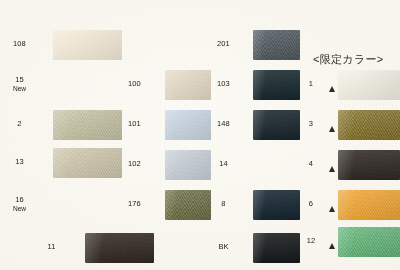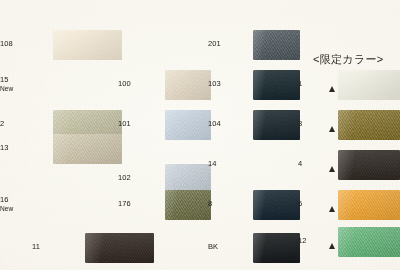--- a/index.html
+++ b/index.html
@@ -48,21 +48,21 @@
     position: absolute;
     left: 0;
     width: 100%;
     height: 45px;
     display: flex;
     align-items: center;
   }
 
   .lbl {
     flex: 0 0 auto;
-    text-align: left;
+    text-align: center;
     font-size: 7.5px;
     line-height: 1.18;
     color: #25211c;
     letter-spacing: .1px;
     white-space: pre-line;
     padding-right: 4px;
     font-weight: 400;
   }
   .col-0 .lbl { width: 39px; }
   .col-1 .lbl { width: 33px; }
@@ -180,21 +180,21 @@
       <div class="cell" style="top: 62px;">
         <div class="lbl">15<span class="sub">New</span></div>
         <div class="tri off"></div>
         <div class="sw empty"></div>
       </div>
       <div class="cell" style="top: 102px;">
         <div class="lbl">2</div>
         <div class="tri off"></div>
         <div class="sw" style="background: rgb(195, 192, 162);"></div>
       </div>
-      <div class="cell" style="top: 126px;">
+      <div class="cell" style="top: 140px;">
         <div class="lbl">13</div>
         <div class="tri off"></div>
         <div class="sw" style="background: rgb(205, 196, 171);"></div>
       </div>
       <div class="cell" style="top: 182px; gap: 28px;">
         <div class="lbl">16<span class="sub">New</span></div>
         <div class="tri off"></div>
         <div class="sw empty"></div>
       </div>
       <div class="cell" style="top: 225px; padding-left: 32px;">
@@ -212,21 +212,21 @@
       <div class="cell" style="top: 62px;">
         <div class="lbl">100</div>
         <div class="tri off"></div>
         <div class="sw" style="background: rgb(228, 217, 197);"></div>
       </div>
       <div class="cell" style="top: 102px;">
         <div class="lbl">101</div>
         <div class="tri off"></div>
         <div class="sw" style="background: rgb(199, 212, 224);"></div>
       </div>
-      <div class="cell" style="top: 156px;">
+      <div class="cell" style="top: 142px;">
         <div class="lbl">102</div>
         <div class="tri off"></div>
         <div class="sw" style="background: rgb(198, 206, 214);"></div>
       </div>
       <div class="cell" style="top: 182px;">
         <div class="lbl">176</div>
         <div class="tri off"></div>
         <div class="sw" style="background: rgb(107, 110, 71);"></div>
       </div>
     </div>
@@ -235,21 +235,21 @@
         <div class="lbl">201</div>
         <div class="tri off"></div>
         <div class="sw" style="background: rgb(79, 88, 94);"></div>
       </div>
       <div class="cell" style="top: 62px;">
         <div class="lbl">103</div>
         <div class="tri off"></div>
         <div class="sw" style="background: rgb(22, 38, 44);"></div>
       </div>
       <div class="cell" style="top: 102px;">
-        <div class="lbl">104</div>
+        <div class="lbl">148</div>
         <div class="tri off"></div>
         <div class="sw" style="background: rgb(23, 36, 42);"></div>
       </div>
       <div class="cell" style="top: 142px; gap: 32px;">
         <div class="lbl">14</div>
         <div class="tri off"></div>
         <div class="sw" style="background: rgb(55, 67, 62);"></div>
       </div>
       <div class="cell" style="top: 182px;">
         <div class="lbl">8</div>

